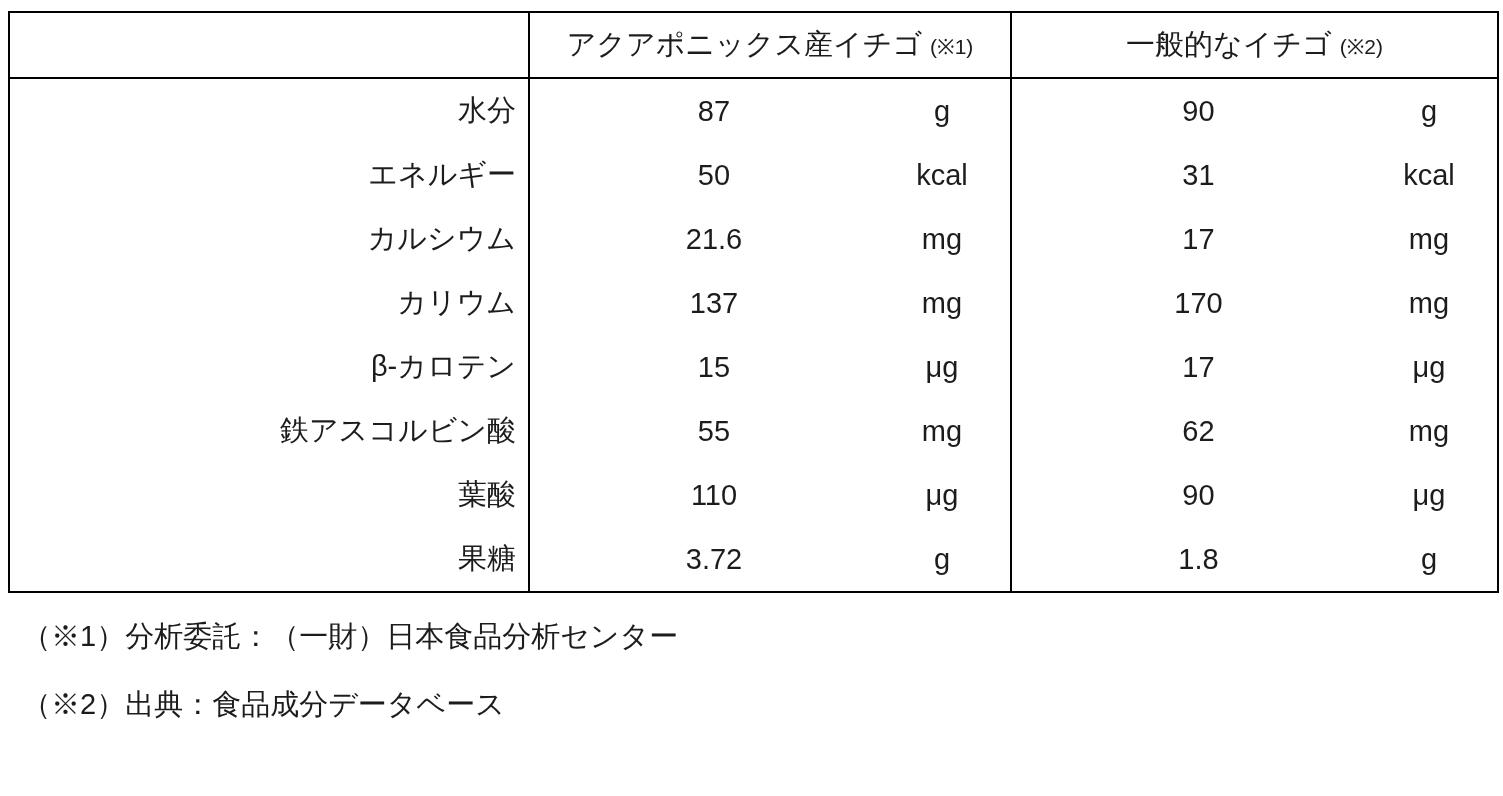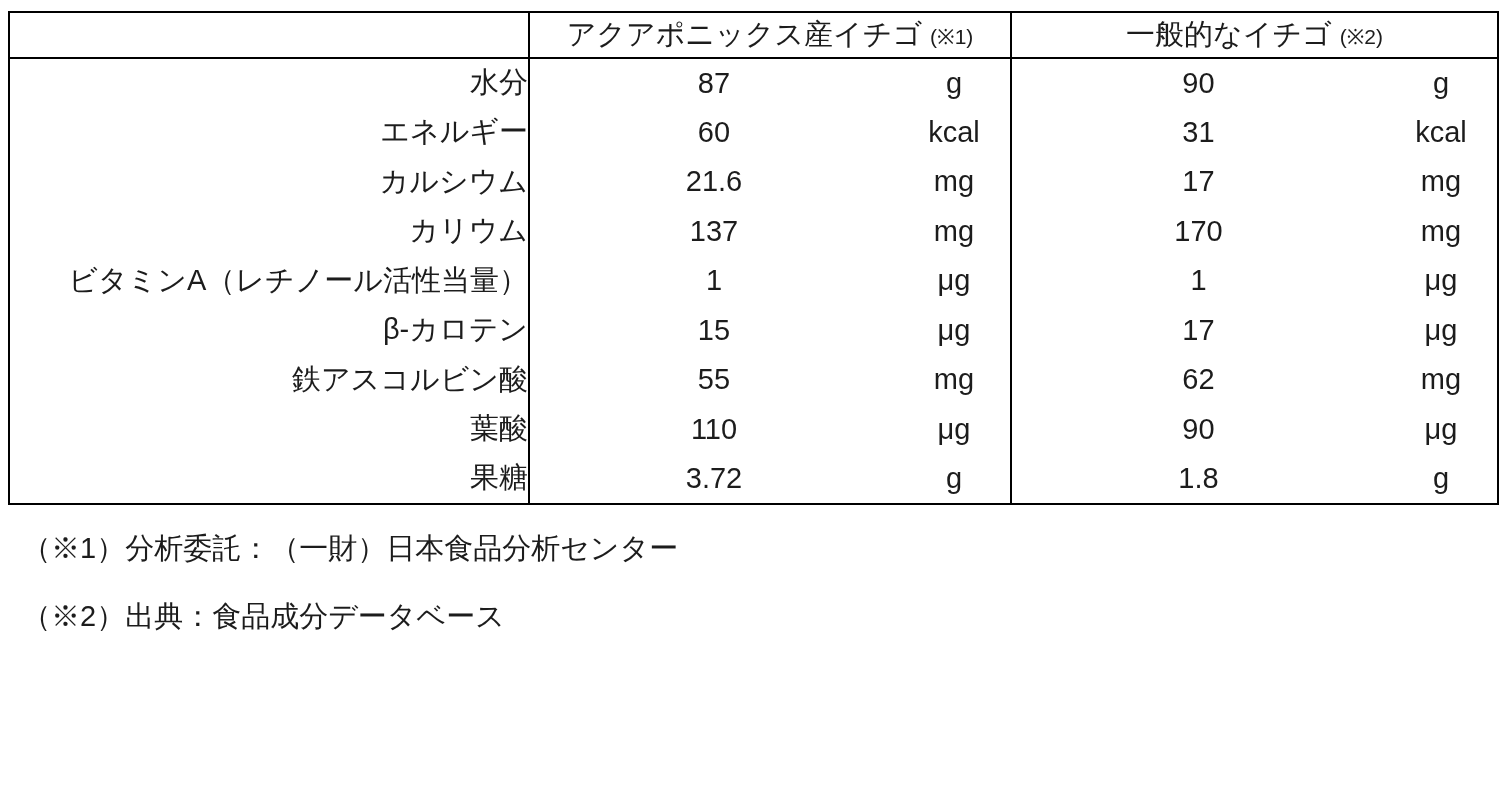--- a/index.html
+++ b/index.html
@@ -17,21 +17,21 @@
     padding: 11px 6px 0 8px;
   }
   table.nutrition {
     border-collapse: collapse;
     table-layout: fixed;
     width: 1489px;
     border: 2px solid #000;
   }
   table.nutrition th,
   table.nutrition td {
-    padding: 0;
+    padding: 12px;
     font-weight: normal;
     font-size: 29px;
     vertical-align: middle;
   }
   table.nutrition th:nth-child(2),
   table.nutrition th:nth-child(3),
   table.nutrition td:nth-child(2),
   table.nutrition td:nth-child(3) {
     border-left: 2px solid #000;
   }
@@ -106,21 +106,21 @@
             <div class="cellflex">
               <span class="num">90</span>
               <span class="unit">g</span>
             </div>
           </td>
         </tr>
         <tr>
           <td class="label-cell">エネルギー</td>
           <td>
             <div class="cellflex">
-              <span class="num">60</span>
+              <span class="num">50</span>
               <span class="unit">kcal</span>
             </div>
           </td>
           <td>
             <div class="cellflex">
               <span class="num">31</span>
               <span class="unit">kcal</span>
             </div>
           </td>
         </tr>
@@ -144,35 +144,20 @@
           <td>
             <div class="cellflex">
               <span class="num">137</span>
               <span class="unit">mg</span>
             </div>
           </td>
           <td>
             <div class="cellflex">
               <span class="num">170</span>
               <span class="unit">mg</span>
-            </div>
-          </td>
-        </tr>
-        <tr>
-          <td class="label-cell">ビタミンA（レチノール活性当量）</td>
-          <td>
-            <div class="cellflex">
-              <span class="num">1</span>
-              <span class="unit">μg</span>
-            </div>
-          </td>
-          <td>
-            <div class="cellflex">
-              <span class="num">1</span>
-              <span class="unit">μg</span>
             </div>
           </td>
         </tr>
         <tr>
           <td class="label-cell">β-カロテン</td>
           <td>
             <div class="cellflex">
               <span class="num">15</span>
               <span class="unit">μg</span>
             </div>

